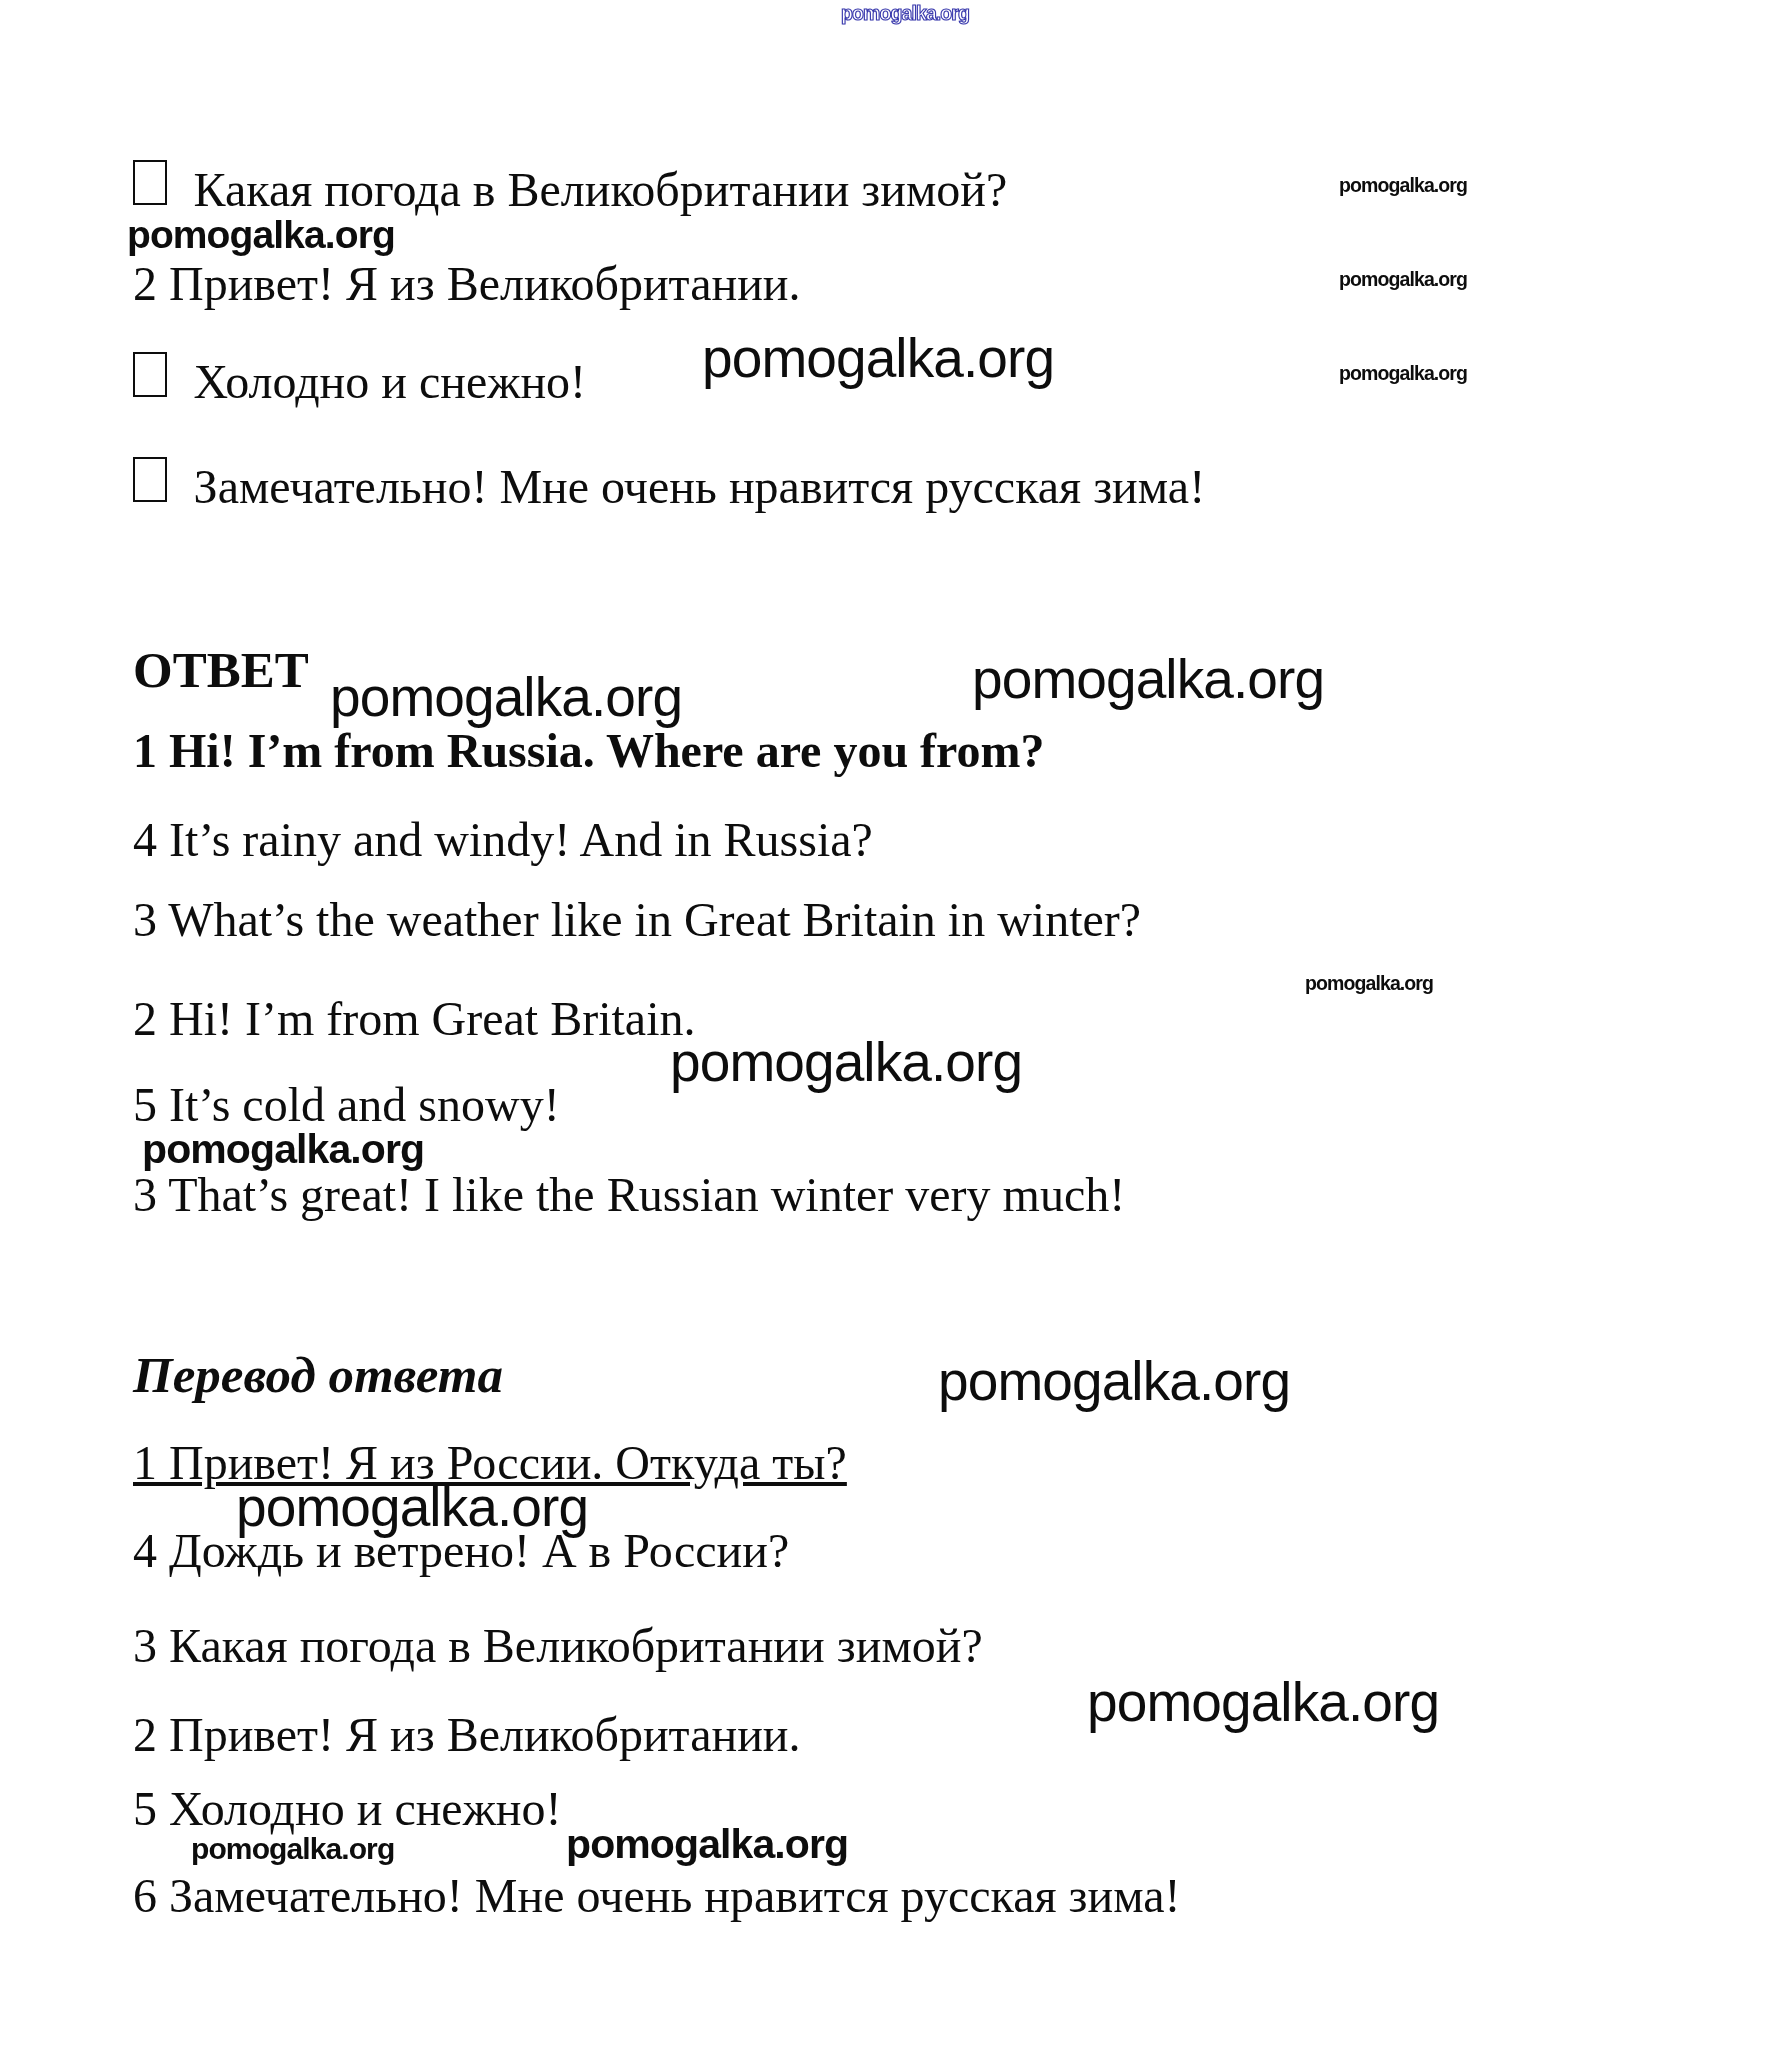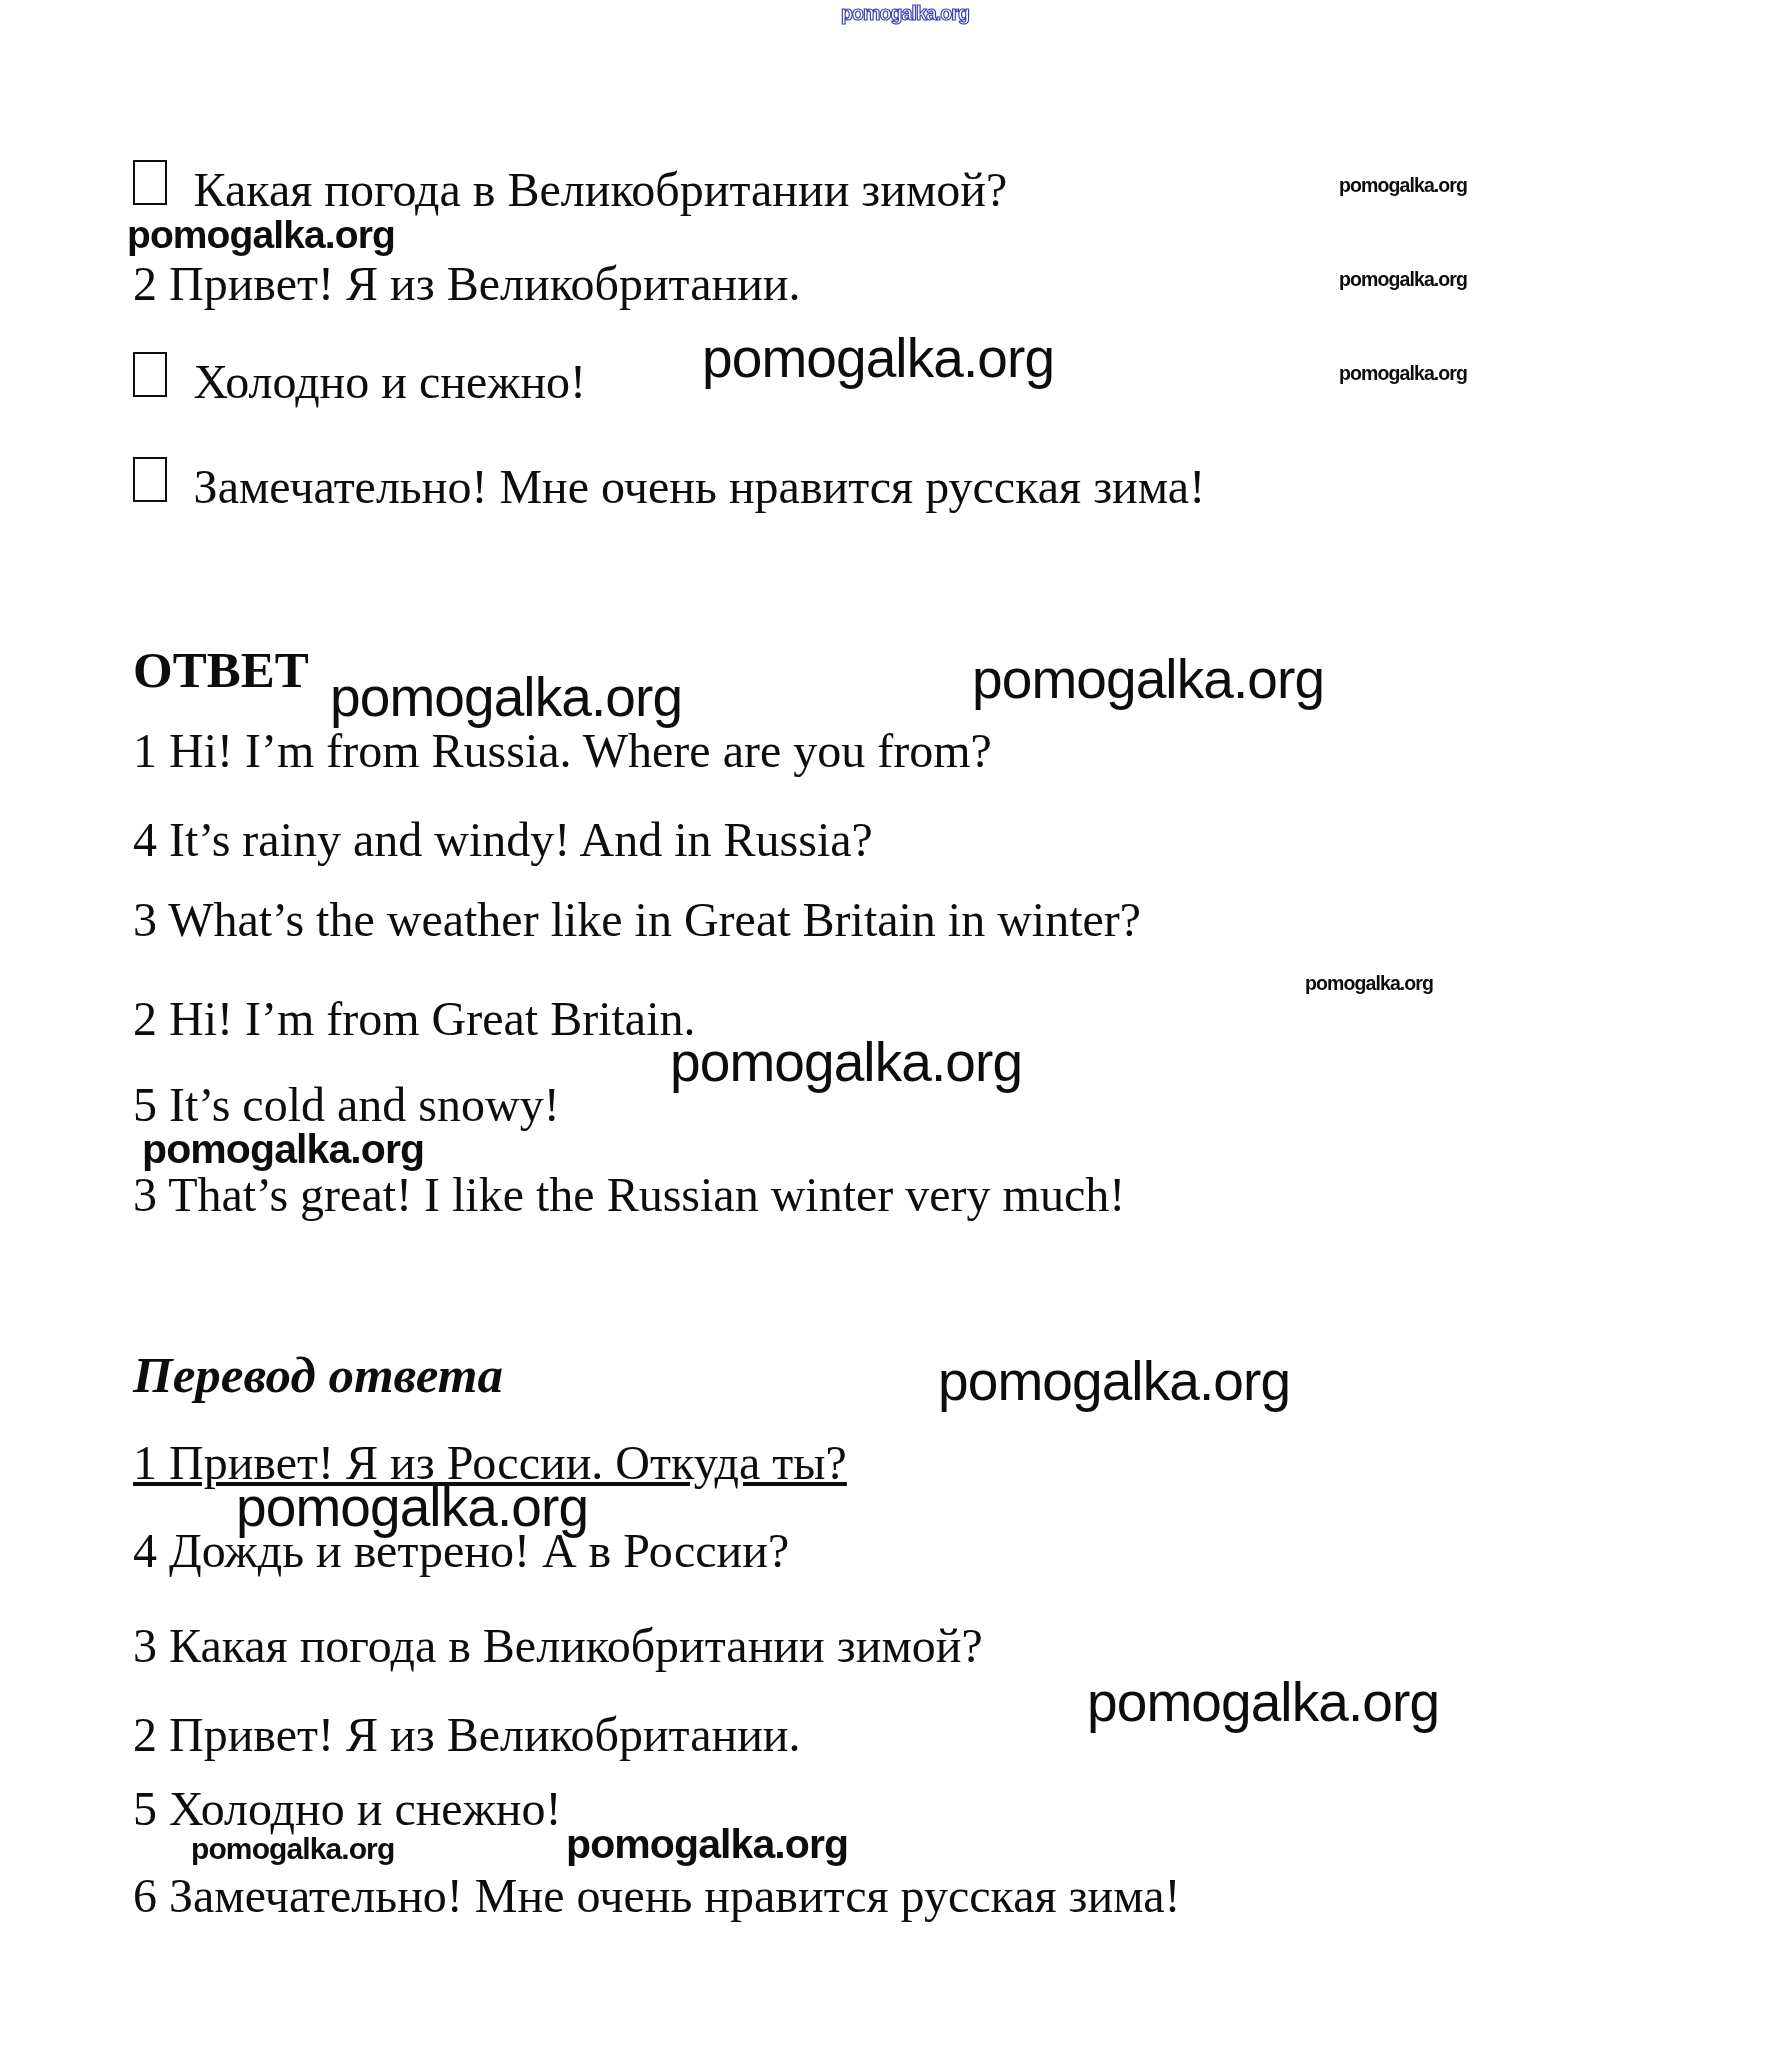--- a/index.html
+++ b/index.html
@@ -98,21 +98,21 @@
     <span class="checkbox"></span>
     <span>Замечательно! Мне очень нравится русская зима!</span>
   </div>
 
   <div class="abs heading" style="left:133px;top:641px;">ОТВЕТ</div>
 
   <div class="abs wm wm-big" style="left:330px;top:665px;">pomogalka.org</div>
 
   <div class="abs wm wm-big" style="left:972px;top:647px;">pomogalka.org</div>
 
-  <div class="abs line" style="left:133px;top:721px;">1 Hi! I’m from Russia. Where are you from?</div>
+  <div class="abs line" style="left:133px;top:721px;font-weight:bold;">1 Hi! I’m from Russia. Where are you from?</div>
 
   <div class="abs line" style="left:133px;top:810px;text-align:center;">4 It’s rainy and windy! And in Russia?</div>
 
   <div class="abs line" style="left:133px;top:890px;">3 What’s the weather like in Great Britain in winter?</div>
 
   <div class="abs wm wm-small" style="left:1305px;top:972px;">pomogalka.org</div>
 
   <div class="abs line" style="left:133px;top:989px;">2 Hi! I’m from Great Britain.</div>
 
   <div class="abs wm wm-big" style="left:670px;top:1030px;">pomogalka.org</div>

